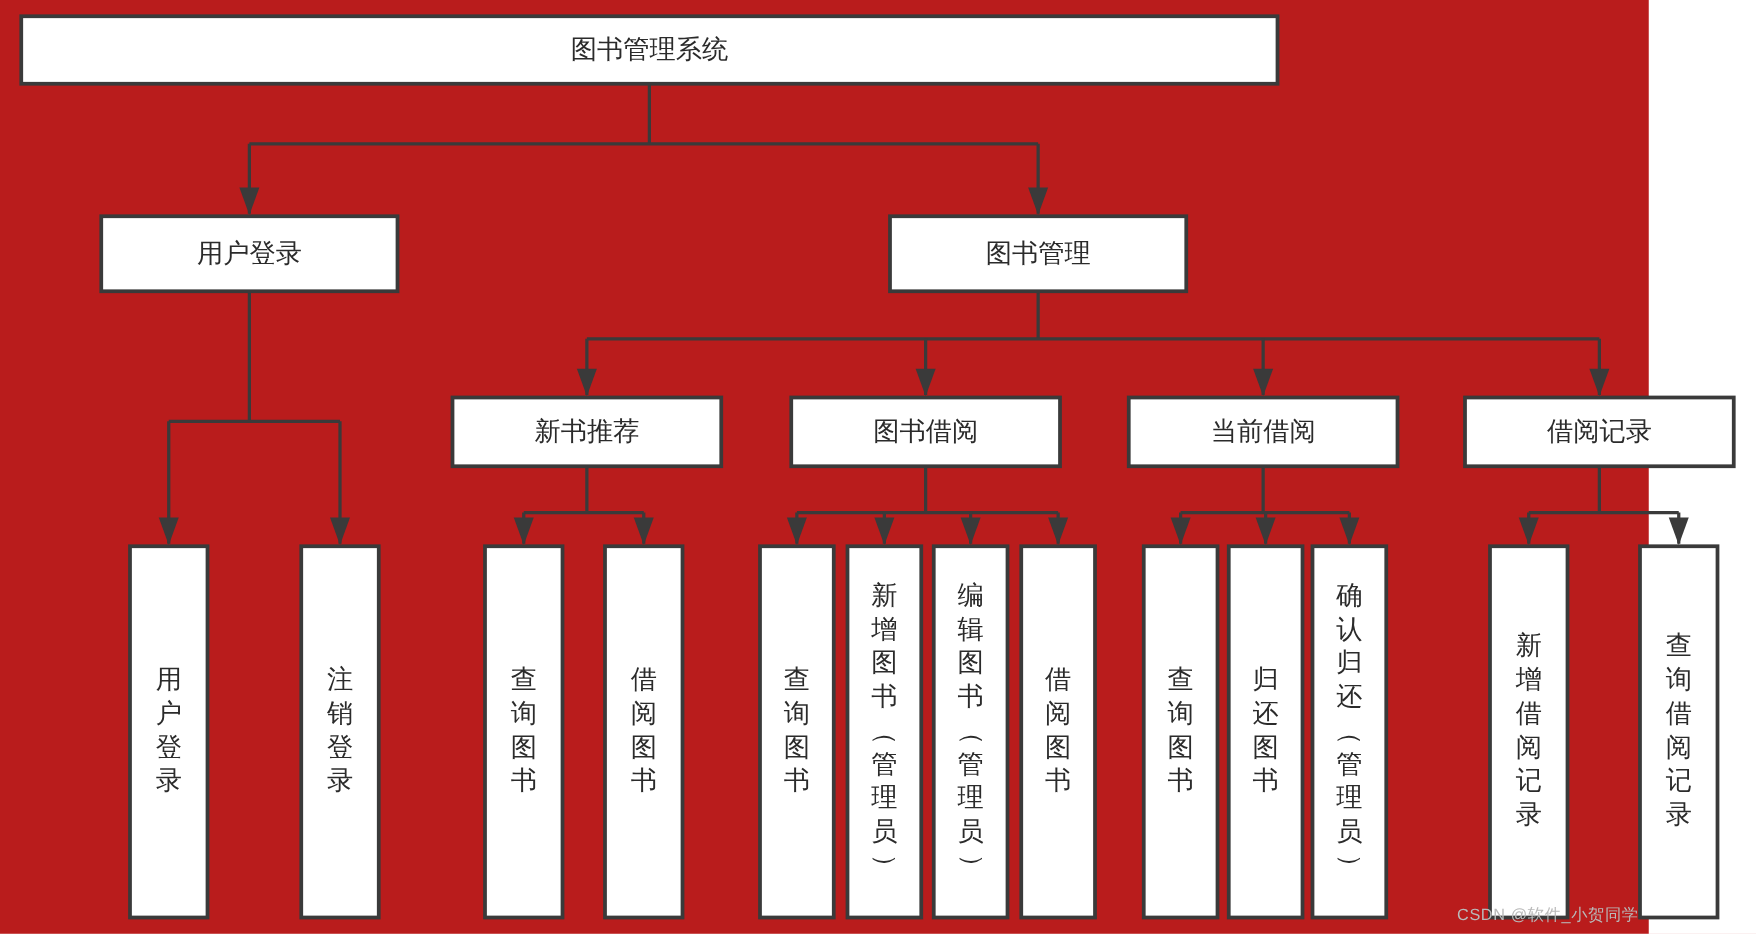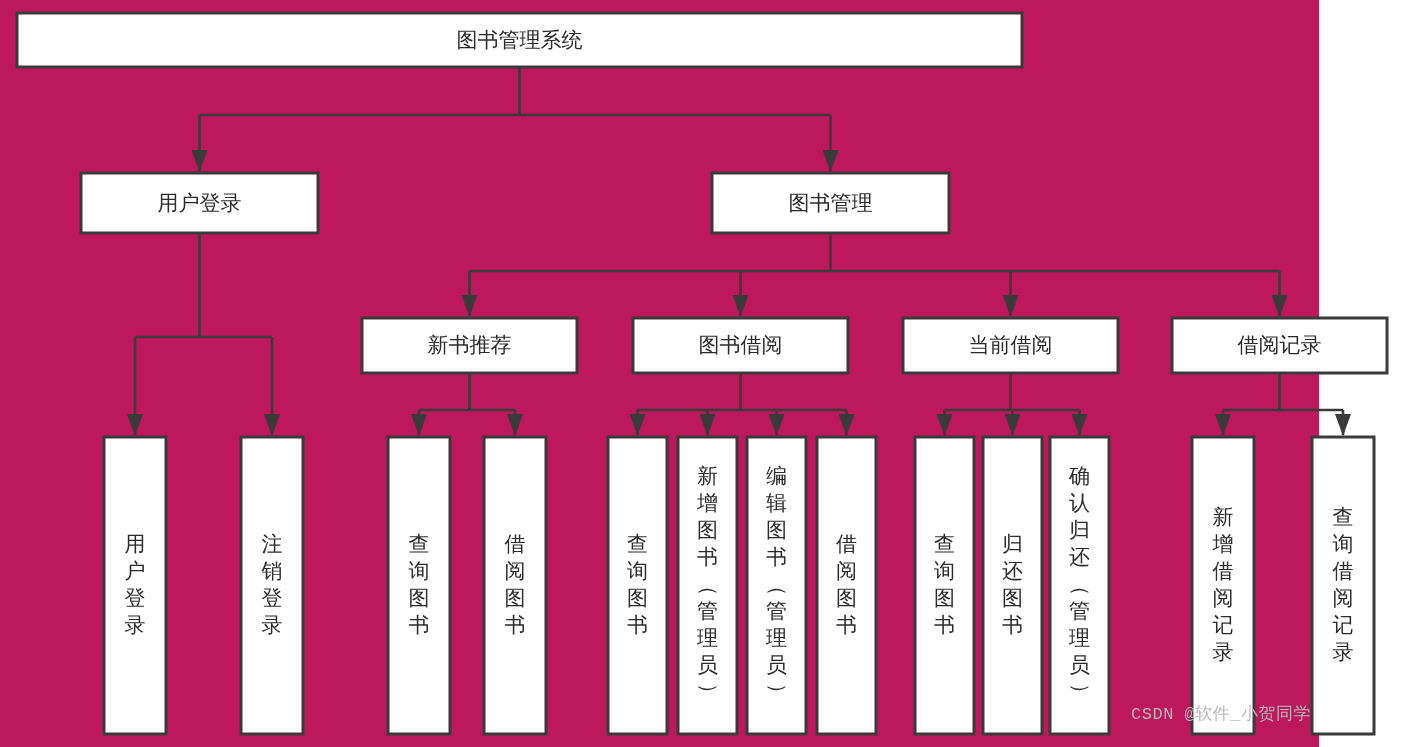--- a/index.html
+++ b/index.html
@@ -10,21 +10,21 @@
   body {
     width: 1405px;
     height: 747px;
     font-family: "Liberation Sans", "DejaVu Sans", sans-serif;
     overflow: hidden;
   }
   #diagram-root {
     position: relative;
     width: 1319px;
     height: 747px;
-    background: #be185d;
+    background: #b91c1c;
   }
   svg.diagram-canvas {
     position: absolute;
     left: 0;
     top: 0;
     width: 1405px;
     height: 747px;
   }
   .node-box {
     fill: #ffffff;
@@ -50,23 +50,23 @@
   }
   .node-label-vertical {
     font-family: "Liberation Sans", "DejaVu Sans", sans-serif;
     fill: #2b2b2b;
     font-size: 21px;
     text-anchor: middle;
   }
   .watermark {
     position: absolute;
     right: 8px;
-    bottom: 22px;
-    font-family: Liberation Mono, monospace;
-    font-size: 17px;
+    bottom: 6px;
+    font-family: Liberation Sans, sans-serif;
+    font-size: 13px;
     color: #b9b9b9;
     letter-spacing: 0.5px;
     white-space: nowrap;
     user-select: none;
   }
 </style>
 </head>
 <body>
 
 <div id="diagram-root">

